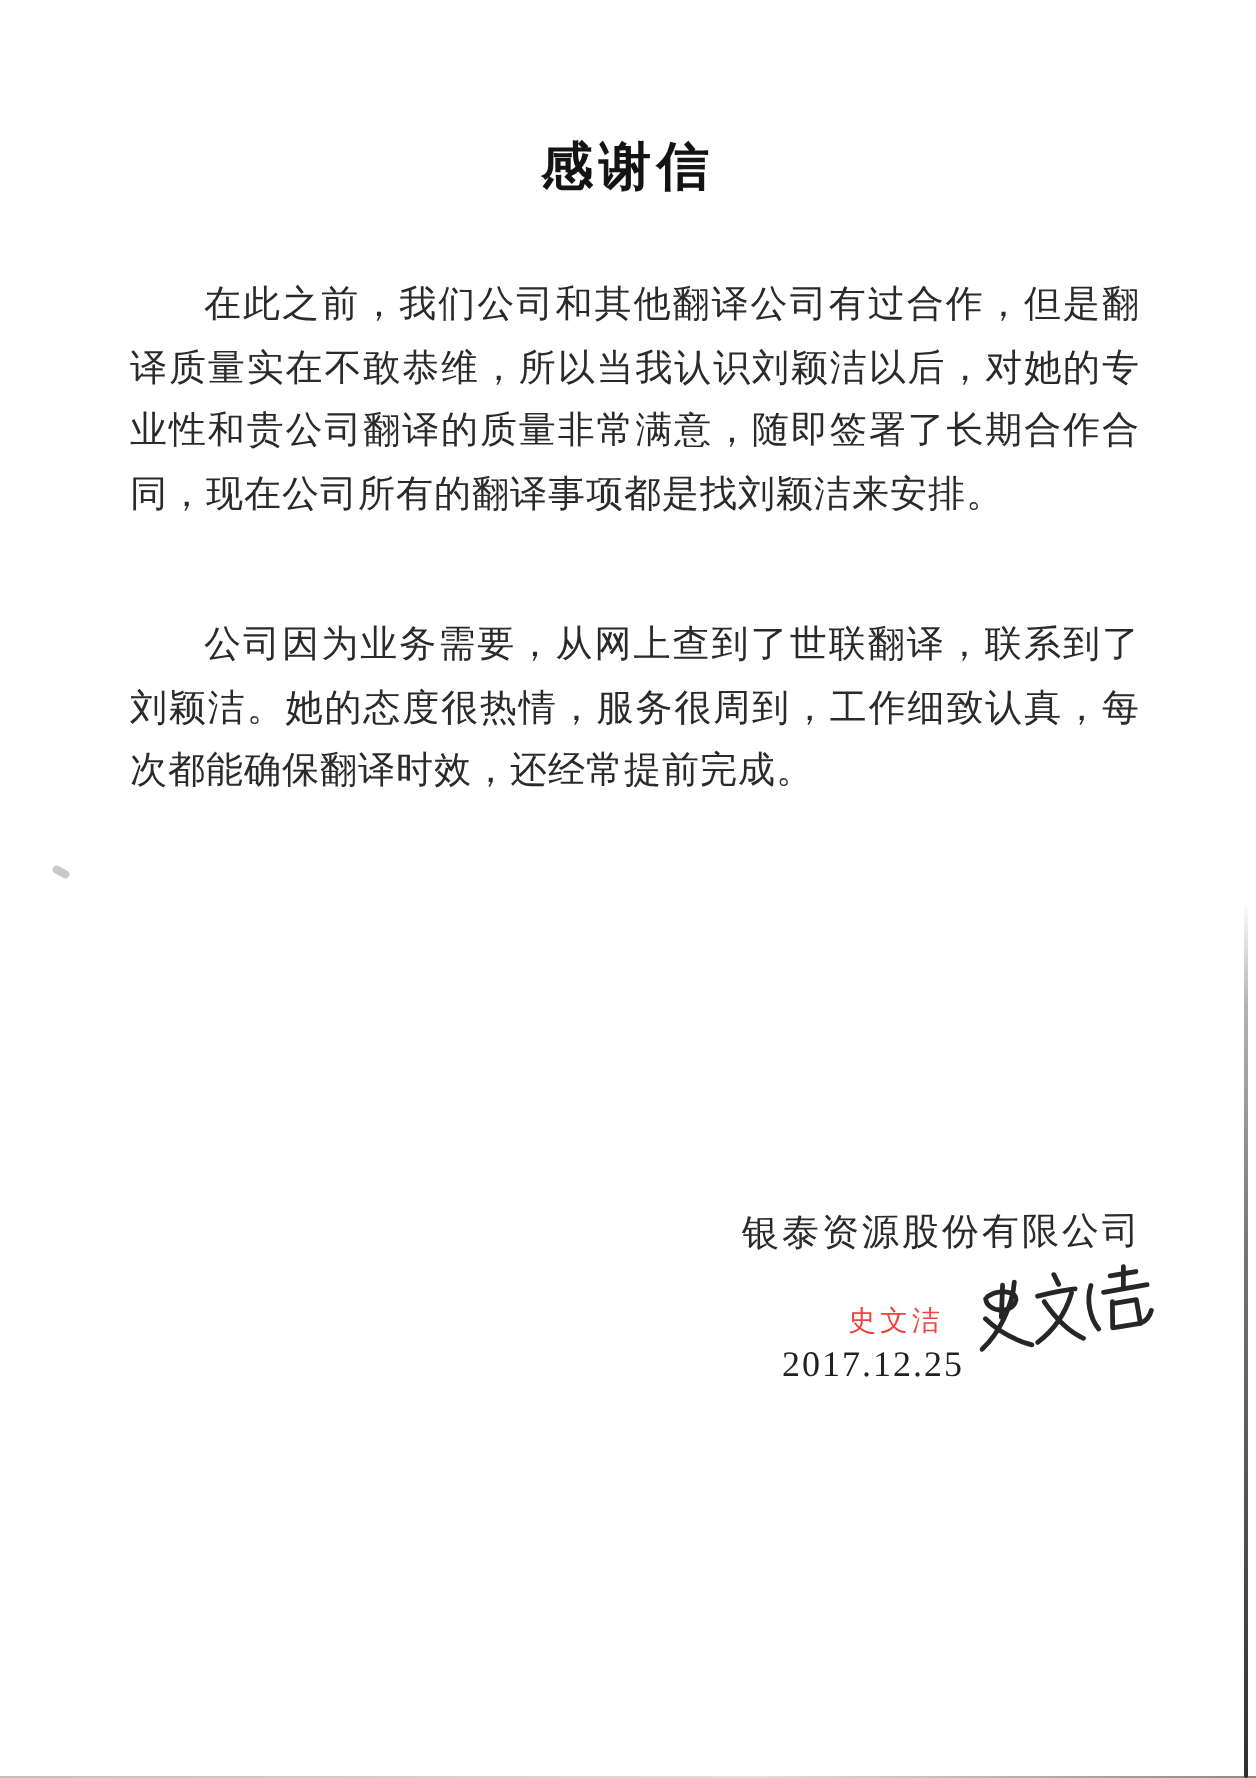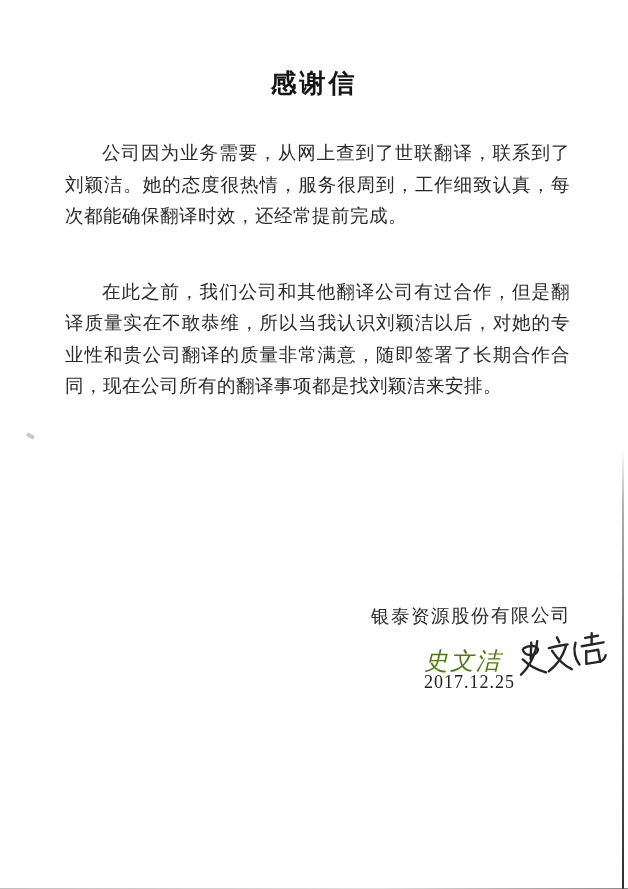--- a/index.html
+++ b/index.html
@@ -52,36 +52,35 @@
     color: #2a2a2a;
     transform: rotate(-0.4deg);
   }
   .sig-name-row {
     position: absolute;
     top: 638px;
     left: 424px;
     white-space: nowrap;
   }
   .sig-printed {
-    font-size: 24px;
+    font-size: 14px;
     letter-spacing: 2px;
-    color: #4d7c0f;
+    color: #ef4444;
     vertical-align: middle;
-    font-style: italic;
   }
   .sig-hand {
     display: inline-block;
     vertical-align: middle;
     margin-left: 10px;
     transform: rotate(-5deg) translateY(-4px);
   }
   .sig-date {
     position: absolute;
     top: 672px;
-    left: 424px;
+    left: 391px;
     font-size: 18px;
     letter-spacing: 1px;
     color: #222222;
     font-family: "Liberation Serif", serif;
   }
   
   .scan-edge-right {
     position: absolute;
     top: 450px;
     bottom: 0;
@@ -117,22 +116,22 @@
   }
 </style>
 </head>
 <body>
 
 <div class="page">
 
   <h1 class="letter-title">感谢信</h1>
 
   <div class="body-text">
+    <p class="para">在此之前，我们公司和其他翻译公司有过合作，但是翻译质量实在不敢恭维，所以当我认识刘颖洁以后，对她的专业性和贵公司翻译的质量非常满意，随即签署了长期合作合同，现在公司所有的翻译事项都是找刘颖洁来安排。</p>
     <p class="para">公司因为业务需要，从网上查到了世联翻译，联系到了刘颖洁。她的态度很热情，服务很周到，工作细致认真，每次都能确保翻译时效，还经常提前完成。</p>
-    <p class="para">在此之前，我们公司和其他翻译公司有过合作，但是翻译质量实在不敢恭维，所以当我认识刘颖洁以后，对她的专业性和贵公司翻译的质量非常满意，随即签署了长期合作合同，现在公司所有的翻译事项都是找刘颖洁来安排。</p>
   </div>
 
   <div class="sig-company">银泰资源股份有限公司</div>
 
   <div class="sig-name-row">
     <span class="sig-printed">史文洁</span>
     <svg class="sig-hand" width="92" height="46" viewBox="0 0 92 46" fill="none" stroke="#262626" stroke-width="2.4" stroke-linecap="round" stroke-linejoin="round">
 
       <path d="M17,6 L15,22"></path>
       <path d="M8,12 C8,19 21,21 23,14 C24,9 14,8 9,11"></path>

